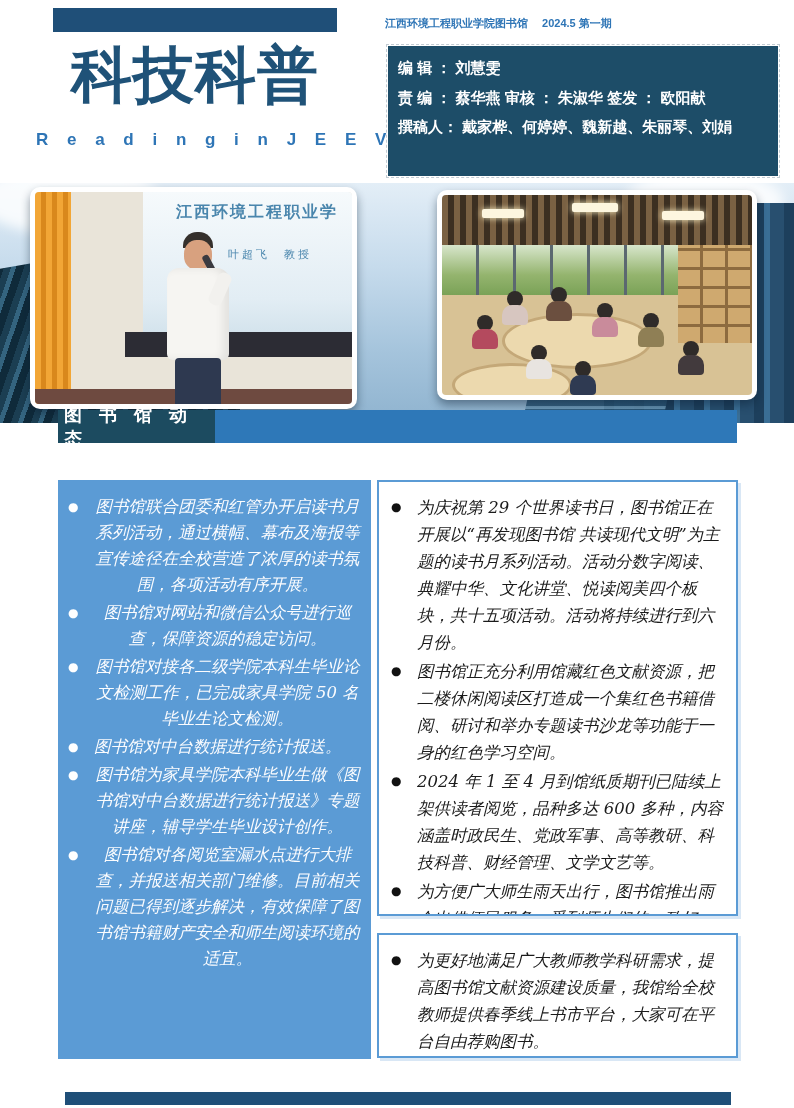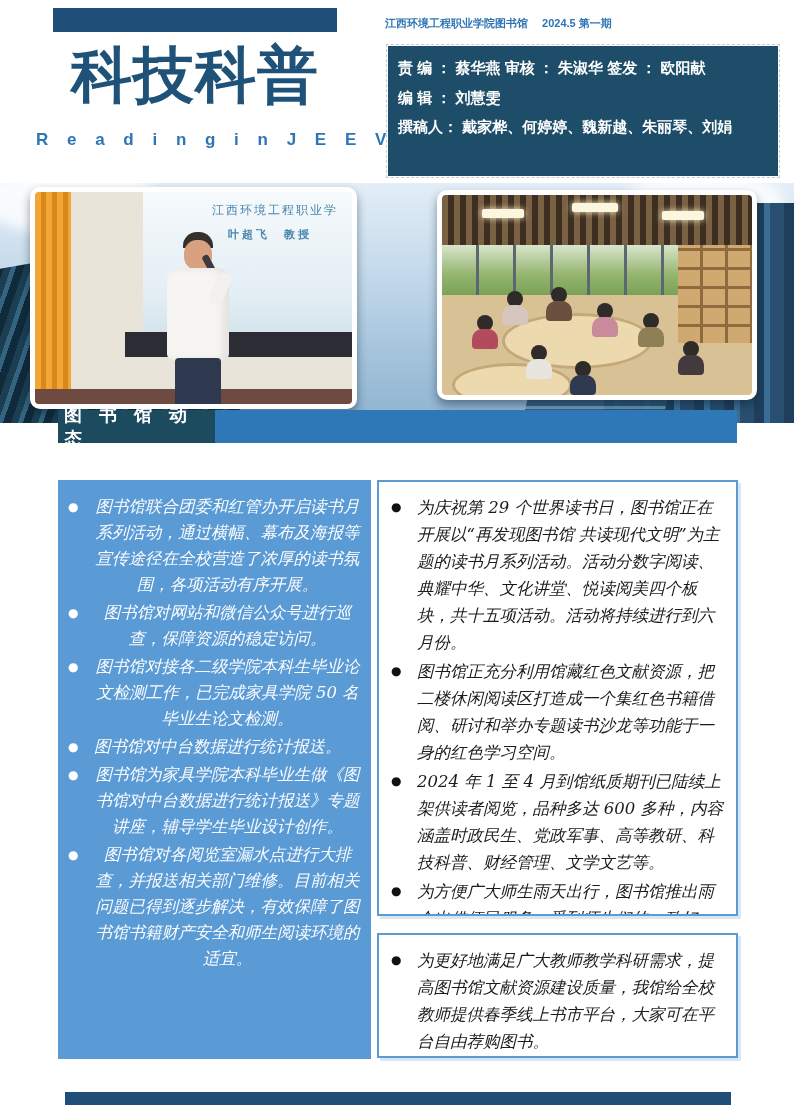--- a/index.html
+++ b/index.html
@@ -63,22 +63,22 @@
   #photoL { left:30px; top:4px; width:327px; height:222px; }
   #photoR { left:437px; top:7px; width:320px; height:210px; }
 
   
   .pl-wall { position:absolute; inset:0; background:#e9e4d9; }
   .pl-curtain { position:absolute; left:0; top:0; width:36px; height:100%;
     background:repeating-linear-gradient(90deg,#f2a636 0 6px,#d9881c 6px 11px); }
   .pl-screen { position:absolute; left:108px; top:0; right:0; height:72%;
     background:linear-gradient(180deg,#f6fafc 0%,#e2edf4 70%,#cfe0ea 100%);
     text-align:right; padding:10px 14px 0 0; }
-  .pl-screen .scr1 { font-size:12px; font-weight:400; color:#4a86ad; letter-spacing:2px; }
-  .pl-screen .scr2 { font-size:11px; font-weight:700; color:#4a86ad; letter-spacing:3px; margin-top:8px; padding-right:26px; }
+  .pl-screen .scr1 { font-size:16px; font-weight:700; color:#4a86ad; letter-spacing:2px; }
+  .pl-screen .scr2 { font-size:11px; font-weight:400; color:#4a86ad; letter-spacing:3px; margin-top:24px; padding-right:26px; }
   .pl-bezel { position:absolute; left:90px; right:0; top:66%; height:12%; background:#2c2c34; }
   .pl-floor { position:absolute; left:0; bottom:0; width:100%; height:7%; background:#6e4a40; }
   .pl-hair { position:absolute; left:148px; top:40px; width:30px; height:16px; background:#35302c; border-radius:14px 14px 0 0; }
   .pl-head { position:absolute; left:149px; top:48px; width:28px; height:30px; background:#d8a17f; border-radius:45%; }
   .pl-shirt { position:absolute; left:132px; top:76px; width:62px; height:92px; background:#f6f5f2; border-radius:12px 12px 6px 6px; box-shadow:inset -6px 0 8px rgba(0,0,0,.08); }
   .pl-mic { position:absolute; left:172px; top:62px; width:7px; height:26px; background:#3a3a40; border-radius:3px; transform:rotate(-28deg); }
   .pl-arm { position:absolute; left:178px; top:80px; width:14px; height:34px; background:#f2f1ee; border-radius:6px; transform:rotate(24deg); }
   .pl-pants { position:absolute; left:140px; top:166px; width:46px; height:52px; background:#2e3950; border-radius:4px; }
 
   
@@ -129,22 +129,22 @@
 <body>
 
 <div id="page">
 
   <div class="brand-bar"></div>
   <div class="brand-title">科技科普</div>
   <div class="brand-sub">R e a d i n g   i n   J E E V C</div>
   <div class="issue-line">江西环境工程职业学院图书馆　 2024.5  第一期</div>
 
   <div class="credits-box">
+    <div class="credits-row">编  辑 ： 刘慧雯</div>
     <div class="credits-row">责  编 ： 蔡华燕   审核 ： 朱淑华   签发 ： 欧阳献</div>
-    <div class="credits-row">编  辑 ： 刘慧雯</div>
     <div class="credits-row">撰稿人： 戴家桦、何婷婷、魏新越、朱丽琴、刘娟</div>
     <div class="credits-row indent">李静、蔡华燕、刘慧雯、徐良生</div>
   </div>
 
   <div class="photo-strip">
     <div class="cloud" style="left:-20px;top:-18px;width:180px;height:70px;"></div>
     <div class="cloud" style="right:10px;top:-12px;width:160px;height:60px;"></div>
     <div class="bldg-left"></div>
     <div class="bldg-right"></div>
     <div class="bldg-right2"></div>

